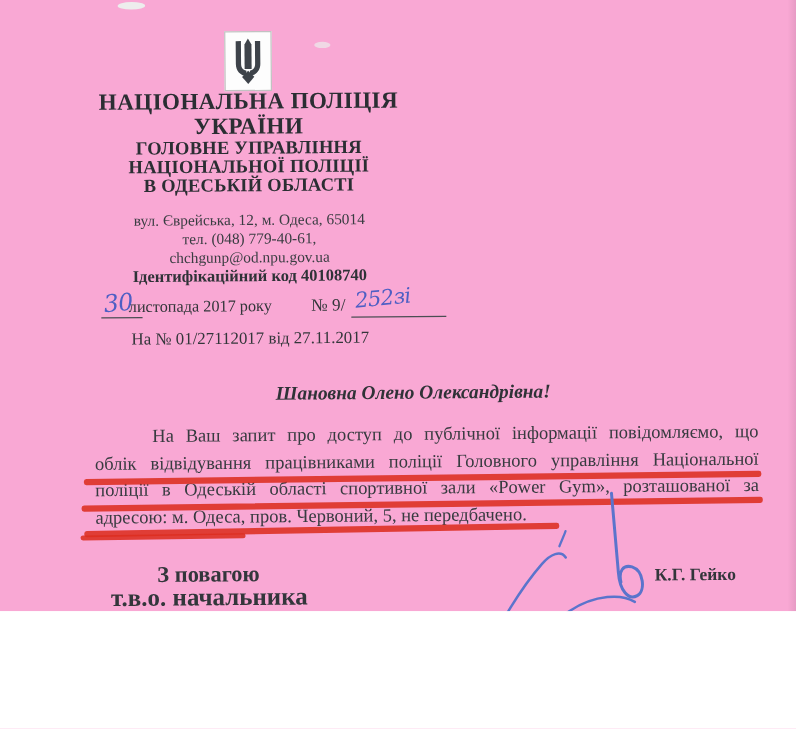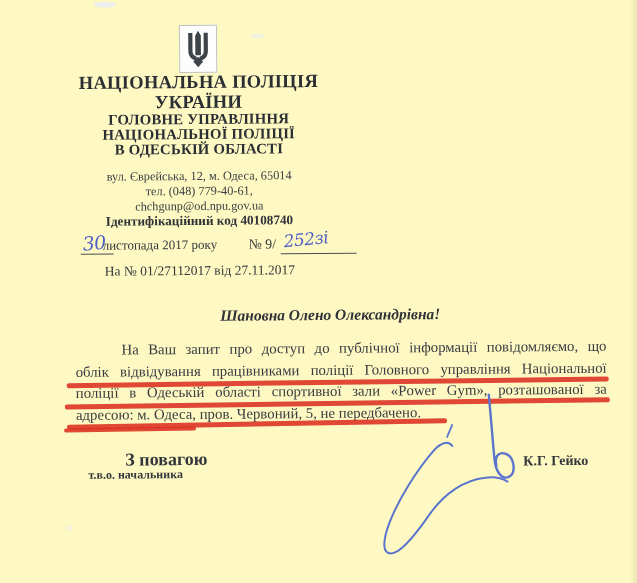--- a/index.html
+++ b/index.html
@@ -1,17 +1,17 @@
 <!DOCTYPE html>
 <html><head>
 <meta charset="utf-8">
 <style>
   html,body{margin:0;padding:0;background:#ffffff;}
   .page{
-    position:relative;width:637px;height:583px;background:#fef9c3;overflow:hidden;
+    position:relative;width:637px;height:489px;background:#f9a8d4;overflow:hidden;
     font-family:"Liberation Serif","DejaVu Serif",serif;color:#33363a;
   }
   .tilt{position:absolute;inset:0;transform:rotate(-0.45deg);transform-origin:50% 50%;}
   .abs{position:absolute;}
   
   .emblem-box{left:181px;top:24px;width:36px;height:46px;border:1px solid #c2c2c2;
     display:flex;align-items:center;justify-content:center;background:#fdfdfd;}
   .org{left:50px;top:71px;width:300px;text-align:center;color:#2b2e33;}
   .org-main{font-size:18.5px;font-weight:bold;line-height:20px;letter-spacing:0.3px;}
   .org-sub{font-size:14.8px;font-weight:bold;line-height:15px;letter-spacing:0.2px;}
@@ -34,21 +34,21 @@
   .jline{text-align:justify;text-align-last:justify;white-space:normal;overflow:hidden;}
   .indent{padding-left:46px;}
   
   .redline{background:#dc2d20;opacity:0.88;border-radius:2px;}
   .u2{left:66px;top:379.5px;width:542px;height:4.5px;transform:rotate(-0.25deg);}
   .u3{left:64px;top:401px;width:545px;height:4.5px;transform:rotate(-0.3deg);}
   .u4a{left:66px;top:420.5px;width:380px;height:5px;transform:rotate(-0.55deg);}
   .u4b{left:63px;top:425.5px;width:132px;height:3.8px;transform:rotate(-0.4deg);}
   
   .regards{left:124px;top:448px;font-size:18px;font-weight:bold;color:#33363b;}
-  .position-title{left:87px;top:466px;font-size:12px;font-weight:bold;color:#33363b;}
+  .position-title{left:87px;top:466px;font-size:20px;font-weight:bold;color:#33363b;}
   .signer-name{left:522px;top:455px;font-size:14px;font-weight:bold;color:#33363b;}
   .sig-svg{left:360px;top:388px;}
   
   .edge-shade{right:0;top:0;width:7px;height:583px;
     background:linear-gradient(to right, rgba(0,0,0,0), rgba(0,0,0,0.08));}
   .smudge{background:#ededed;border-radius:50%;}
   .sm1{left:96px;top:0;width:22px;height:6px;}
   .sm2{left:253px;top:33px;width:13px;height:5px;opacity:.7;}
   .sm3{left:64px;top:524px;width:8px;height:4px;opacity:.6;}
 </style>

